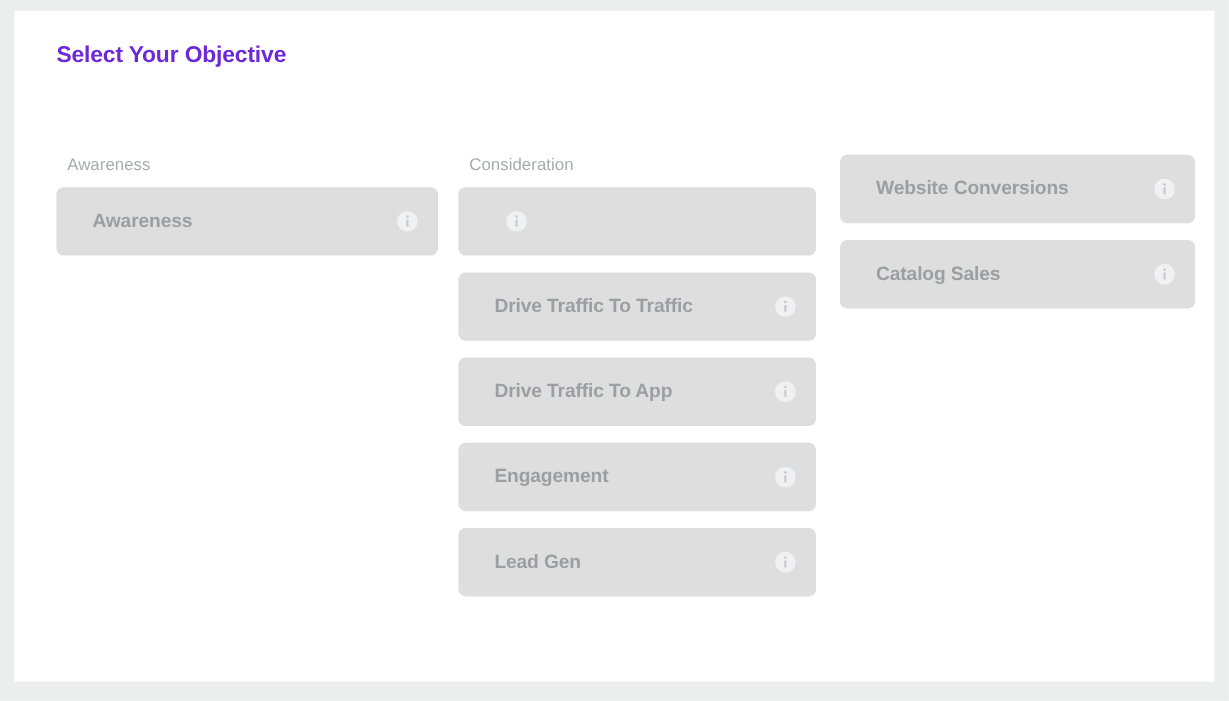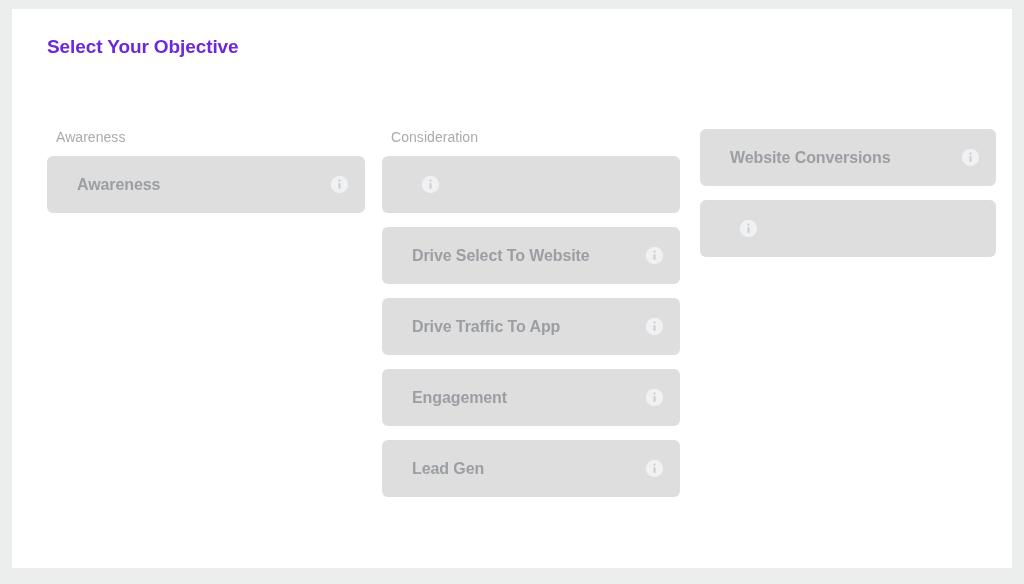--- a/index.html
+++ b/index.html
@@ -128,21 +128,21 @@
         <span class="info-icon">
           <svg width="17" height="17" viewBox="0 0 17 17" aria-hidden="true">
             <circle cx="8.5" cy="8.5" r="8.5" fill="#f0f1f2"></circle>
             <circle cx="8.5" cy="4.6" r="1.15" fill="#c9ccd0"></circle>
             <rect x="7.5" y="6.9" width="2" height="6.1" rx="1" fill="#c9ccd0"></rect>
           </svg>
         </span>
       </div>
 
       <div class="card">
-        <span class="card-label">Drive Select To Website</span>
+        <span class="card-label">Drive Traffic To Traffic</span>
         <span class="info-icon">
           <svg width="17" height="17" viewBox="0 0 17 17" aria-hidden="true">
             <circle cx="8.5" cy="8.5" r="8.5" fill="#f0f1f2"></circle>
             <circle cx="8.5" cy="4.6" r="1.15" fill="#c9ccd0"></circle>
             <rect x="7.5" y="6.9" width="2" height="6.1" rx="1" fill="#c9ccd0"></rect>
           </svg>
         </span>
       </div>
 
       <div class="card">
@@ -187,20 +187,21 @@
         <span class="info-icon">
           <svg width="17" height="17" viewBox="0 0 17 17" aria-hidden="true">
             <circle cx="8.5" cy="8.5" r="8.5" fill="#f0f1f2"></circle>
             <circle cx="8.5" cy="4.6" r="1.15" fill="#c9ccd0"></circle>
             <rect x="7.5" y="6.9" width="2" height="6.1" rx="1" fill="#c9ccd0"></rect>
           </svg>
         </span>
       </div>
 
       <div class="card">
+        <span class="card-label">Catalog Sales</span>
         <span class="info-icon">
           <svg width="17" height="17" viewBox="0 0 17 17" aria-hidden="true">
             <circle cx="8.5" cy="8.5" r="8.5" fill="#f0f1f2"></circle>
             <circle cx="8.5" cy="4.6" r="1.15" fill="#c9ccd0"></circle>
             <rect x="7.5" y="6.9" width="2" height="6.1" rx="1" fill="#c9ccd0"></rect>
           </svg>
         </span>
       </div>
     </div>
 

